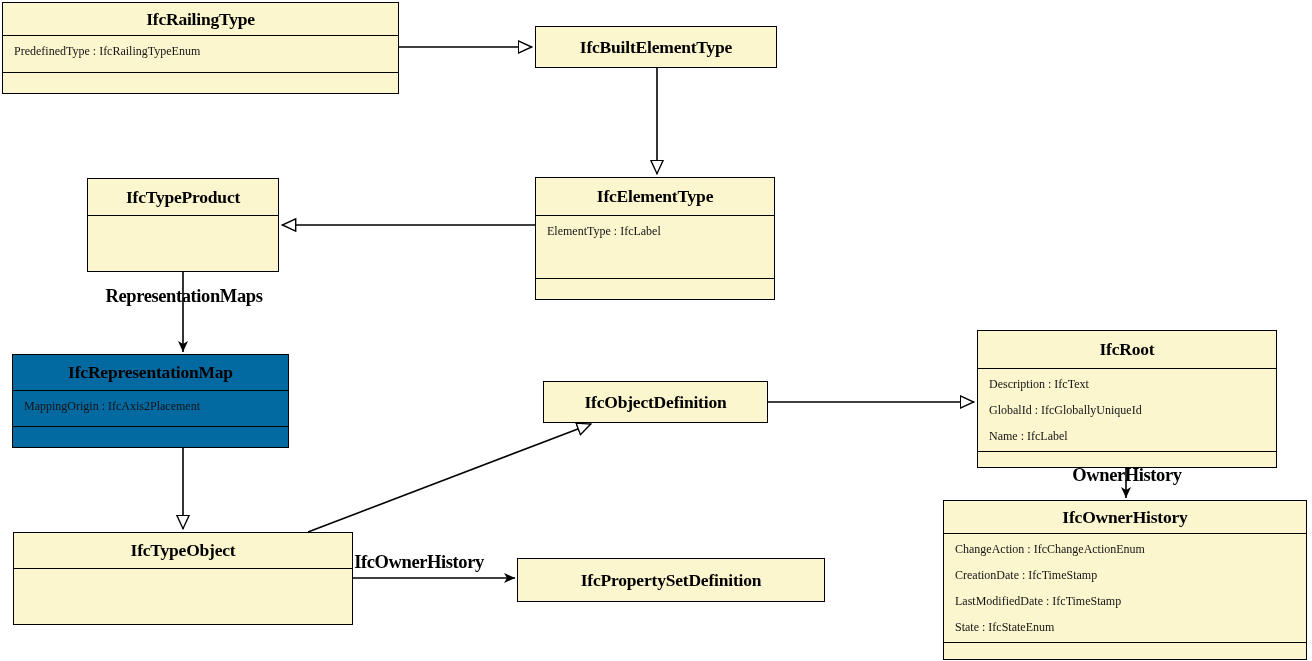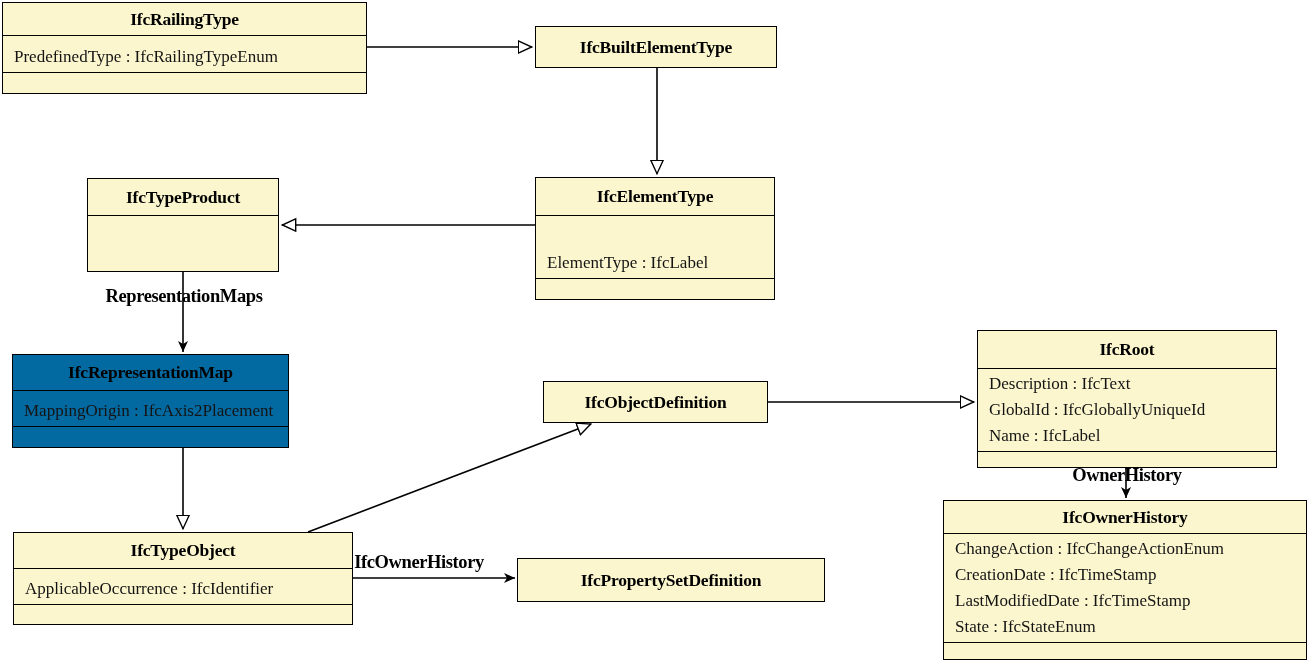--- a/index.html
+++ b/index.html
@@ -36,24 +36,24 @@
     color: #000;
     flex: 0 0 auto;
   }
   .node.multi .node-title { border-bottom: 1.4px solid #000; }
   .node.single .node-title { flex: 1 1 auto; }
   .node-attrs {
     box-sizing: border-box;
     flex: 1 1 auto;
     display: flex;
     flex-direction: column;
-    justify-content: flex-end;
+    justify-content: flex-start;
     padding: 2px 11px;
     border-bottom: 1.4px solid #000;
-    font-size: 17px;
+    font-size: 12px;
     line-height: 26px;
     color: #141414;
     white-space: nowrap;
   }
   .node-footer { flex: 0 0 auto; }
   .edge-label {
     position: absolute;
     transform: translate(-50%, -50%);
     font-size: 18.5px;
     font-weight: 600;
@@ -79,21 +79,21 @@
       <line x1="367" y1="47" x2="532" y2="47" stroke="#000000" stroke-width="1.6" marker-end="url(#mk-gen)"></line>
       <line x1="657" y1="68" x2="657" y2="174" stroke="#000000" stroke-width="1.6" marker-end="url(#mk-gen)"></line>
       <line x1="535" y1="225" x2="282" y2="225" stroke="#000000" stroke-width="1.6" marker-end="url(#mk-gen)"></line>
       <line x1="183" y1="272" x2="183" y2="352" stroke="#000000" stroke-width="1.6" marker-end="url(#mk-assoc)"></line>
       <line x1="183" y1="448" x2="183" y2="529" stroke="#000000" stroke-width="1.6" marker-end="url(#mk-gen)"></line>
       <line x1="308" y1="532" x2="591" y2="424" stroke="#000000" stroke-width="1.6" marker-end="url(#mk-gen)"></line>
       <line x1="768" y1="402" x2="974" y2="402" stroke="#000000" stroke-width="1.6" marker-end="url(#mk-gen)"></line>
       <line x1="1126" y1="468" x2="1126" y2="498" stroke="#000000" stroke-width="1.6" marker-end="url(#mk-assoc)"></line>
       <line x1="353" y1="578" x2="515" y2="578" stroke="#000000" stroke-width="1.6" marker-end="url(#mk-assoc)"></line>
     </svg>
-    <div class="node multi" style="left: 2px; top: 2px; width: 365px; height: 92px; background: rgb(251, 246, 206); border-color: rgb(0, 0, 0);">
+    <div class="node multi" style="left: 2px; top: 2px; width: 397px; height: 92px; background: rgb(251, 246, 206); border-color: rgb(0, 0, 0);">
       <div class="node-title" style="height: 33px;">IfcRailingType</div>
       <div class="node-attrs">
         <div>PredefinedType : IfcRailingTypeEnum</div>
       </div>
       <div class="node-footer" style="height: 20px;"></div>
     </div>
     <div class="node single" style="left: 535px; top: 26px; width: 242px; height: 42px; background: rgb(251, 246, 206); border-color: rgb(0, 0, 0);">
       <div class="node-title">IfcBuiltElementType</div>
     </div>
     <div class="node multi" style="left: 87px; top: 178px; width: 192px; height: 94px; background: rgb(251, 246, 206); border-color: rgb(0, 0, 0);">
@@ -121,23 +121,20 @@
       <div class="node-title" style="height: 38px;">IfcRoot</div>
       <div class="node-attrs">
         <div>Description : IfcText</div>
         <div>GlobalId : IfcGloballyUniqueId</div>
         <div>Name : IfcLabel</div>
       </div>
       <div class="node-footer" style="height: 16px;"></div>
     </div>
     <div class="node multi" style="left: 13px; top: 532px; width: 340px; height: 93px; background: rgb(251, 246, 206); border-color: rgb(0, 0, 0);">
       <div class="node-title" style="height: 36px;">IfcTypeObject</div>
-      <div class="node-attrs">
-        <div>ApplicableOccurrence : IfcIdentifier</div>
-      </div>
       <div class="node-footer" style="height: 19px;"></div>
     </div>
     <div class="node single" style="left: 517px; top: 558px; width: 308px; height: 44px; background: rgb(251, 246, 206); border-color: rgb(0, 0, 0);">
       <div class="node-title">IfcPropertySetDefinition</div>
     </div>
     <div class="node multi" style="left: 943px; top: 500px; width: 364px; height: 160px; background: rgb(251, 246, 206); border-color: rgb(0, 0, 0);">
       <div class="node-title" style="height: 33px; text-align: right;">IfcOwnerHistory</div>
       <div class="node-attrs">
         <div>ChangeAction : IfcChangeActionEnum</div>
         <div>CreationDate : IfcTimeStamp</div>

